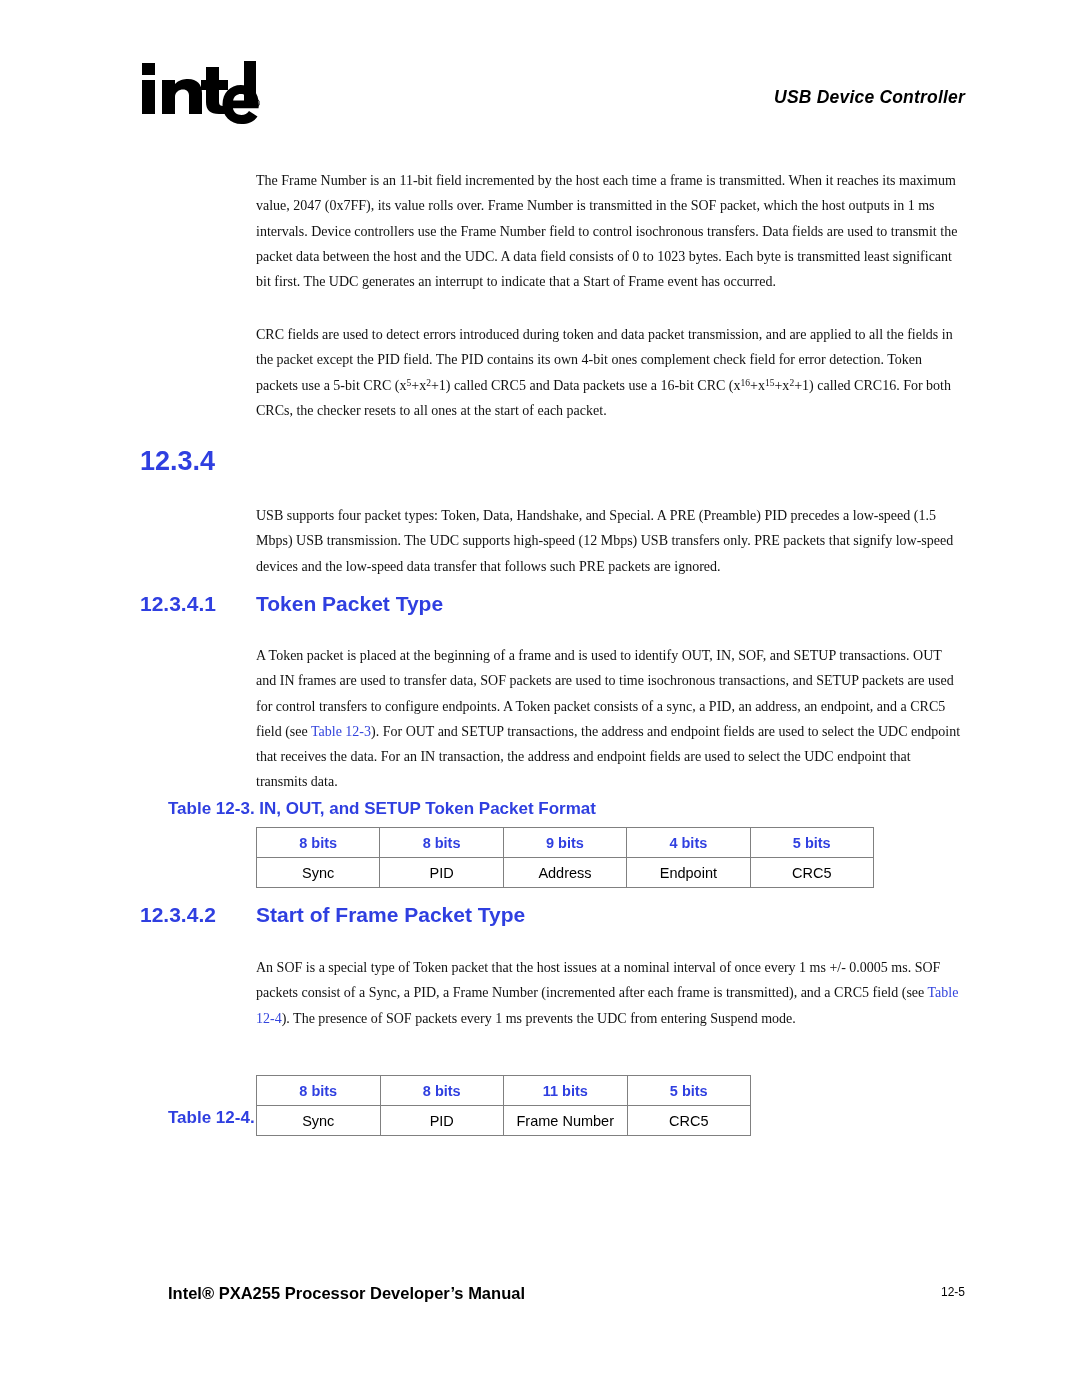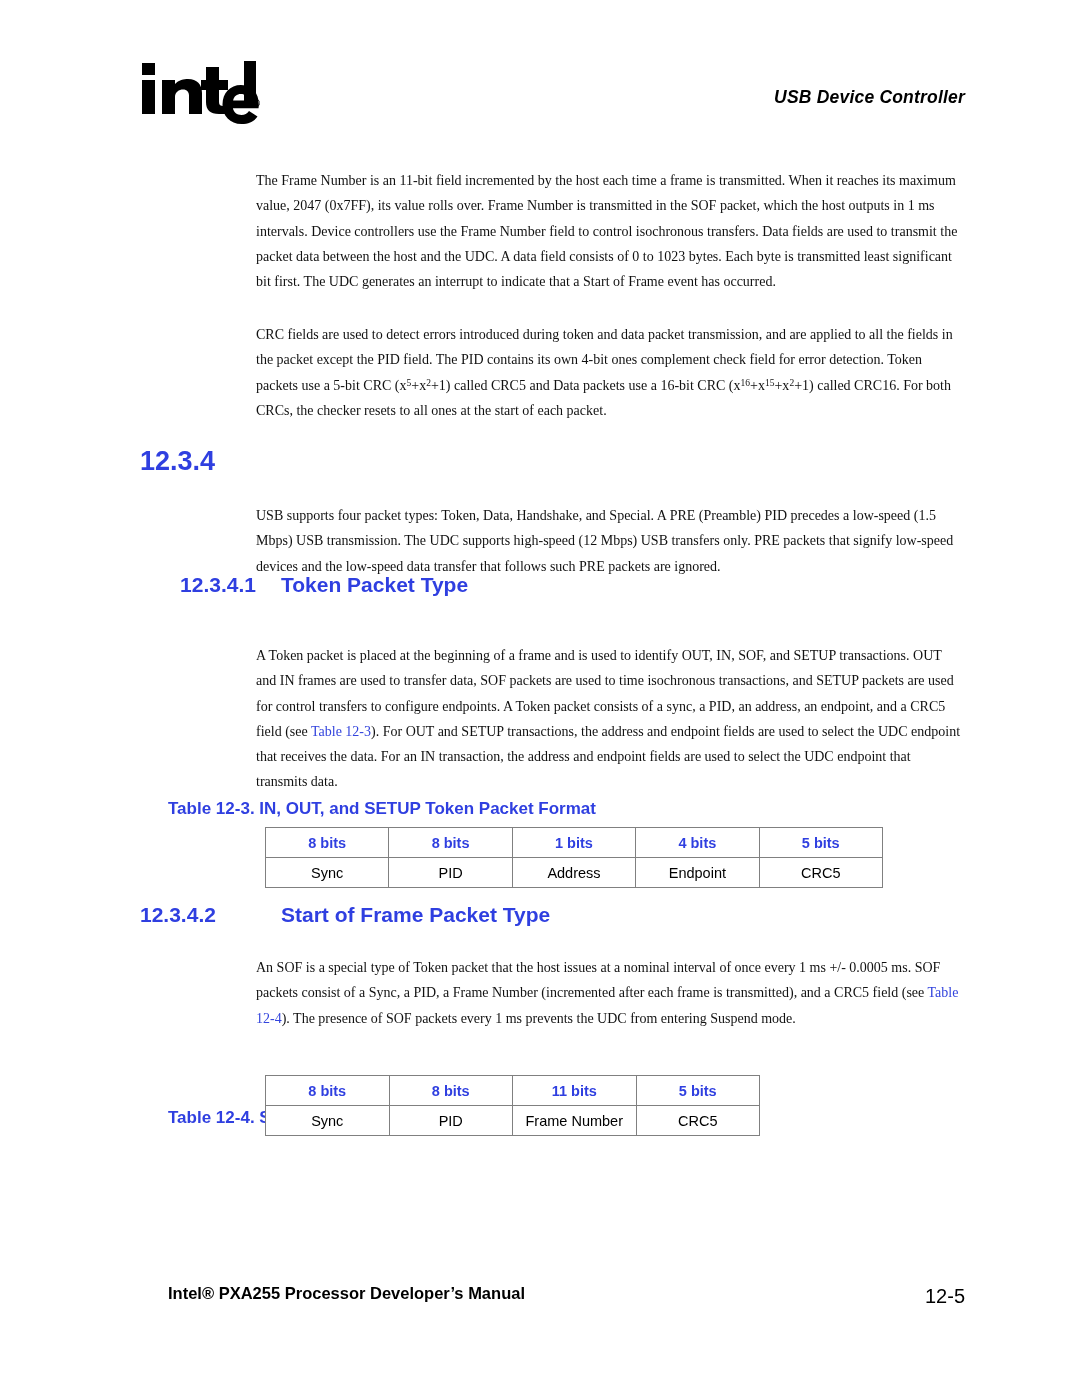--- a/index.html
+++ b/index.html
@@ -74,29 +74,28 @@
 
   
   .h2, .h3 {
     position: absolute;
     font-family: "Liberation Sans", sans-serif;
     font-weight: bold;
     color: #2f3fe0;
     white-space: nowrap;
     display: flex;
     align-items: baseline;
-    gap: 25px;
   }
   .h2 { left: 140px; font-size: 27px; }
   .h3 { left: 140px; font-size: 21px; }
   .h2 .num { display: inline-block; width: 116px; }
   .h3 .num { display: inline-block; width: 116px; }
 
   #h-1234   { top: 446px; }
-  #h-12341  { top: 573px; text-align: right; }
+  #h-12341  { top: 592px; }
   #h-12342  { top: 903px; }
 
   
   .tbl-caption {
     position: absolute;
     left: 168px;
     font-family: "Liberation Sans", sans-serif;
     font-weight: bold;
     font-size: 17px;
     color: #2f3fe0;
@@ -104,21 +103,20 @@
   }
   #cap-12-3 { top: 799px; }
   #cap-12-4 { top: 1108px; }
 
   
   table.pkt {
     position: absolute;
     border-collapse: collapse;
     table-layout: fixed;
     background: #fff;
-    margin-left: 9px;
   }
   table.pkt td {
     border: 1px solid #808080;
     height: 29px;
     text-align: center;
     vertical-align: middle;
     font-family: "Liberation Sans", sans-serif;
     font-size: 14.5px;
     padding: 0 2px;
   }
@@ -151,21 +149,21 @@
     font-weight: bold;
     font-size: 16.5px;
     color: #000;
     white-space: nowrap;
   }
   .footer-right {
     position: absolute;
     right: 0;
     top: 1px;
     font-family: "Liberation Sans", sans-serif;
-    font-size: 20px;
+    font-size: 12px;
     color: #000;
     white-space: nowrap;
   }
 </style>
 </head>
 <body>
 
 <div class="page">
 
   <div class="header">
@@ -214,21 +212,21 @@
 
   <div class="tbl-caption" id="cap-12-3">
     <span>Table 12-3</span><span>. IN, OUT, and SETUP Token Packet Format</span>
   </div>
 
   <table class="pkt" id="tbl-12-3">
     <tbody>
       <tr>
         <td class="hdr">8 bits</td>
         <td class="hdr">8 bits</td>
-        <td class="hdr">1 bits</td>
+        <td class="hdr">9 bits</td>
         <td class="hdr">4 bits</td>
         <td class="hdr">5 bits</td>
       </tr>
       <tr>
         <td class="val">Sync</td>
         <td class="val">PID</td>
         <td class="val">Address</td>
         <td class="val">Endpoint</td>
         <td class="val">CRC5</td>
       </tr>

